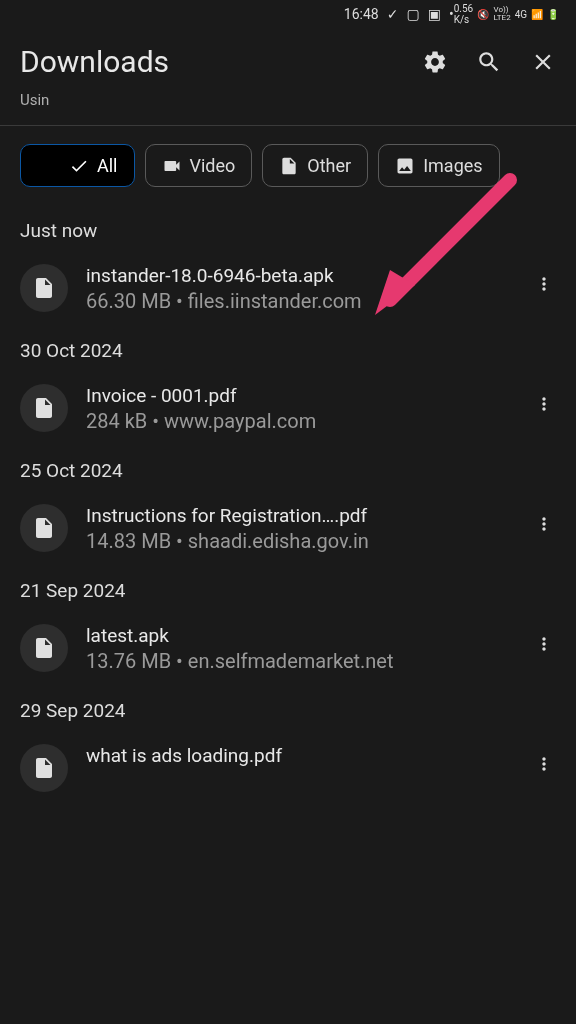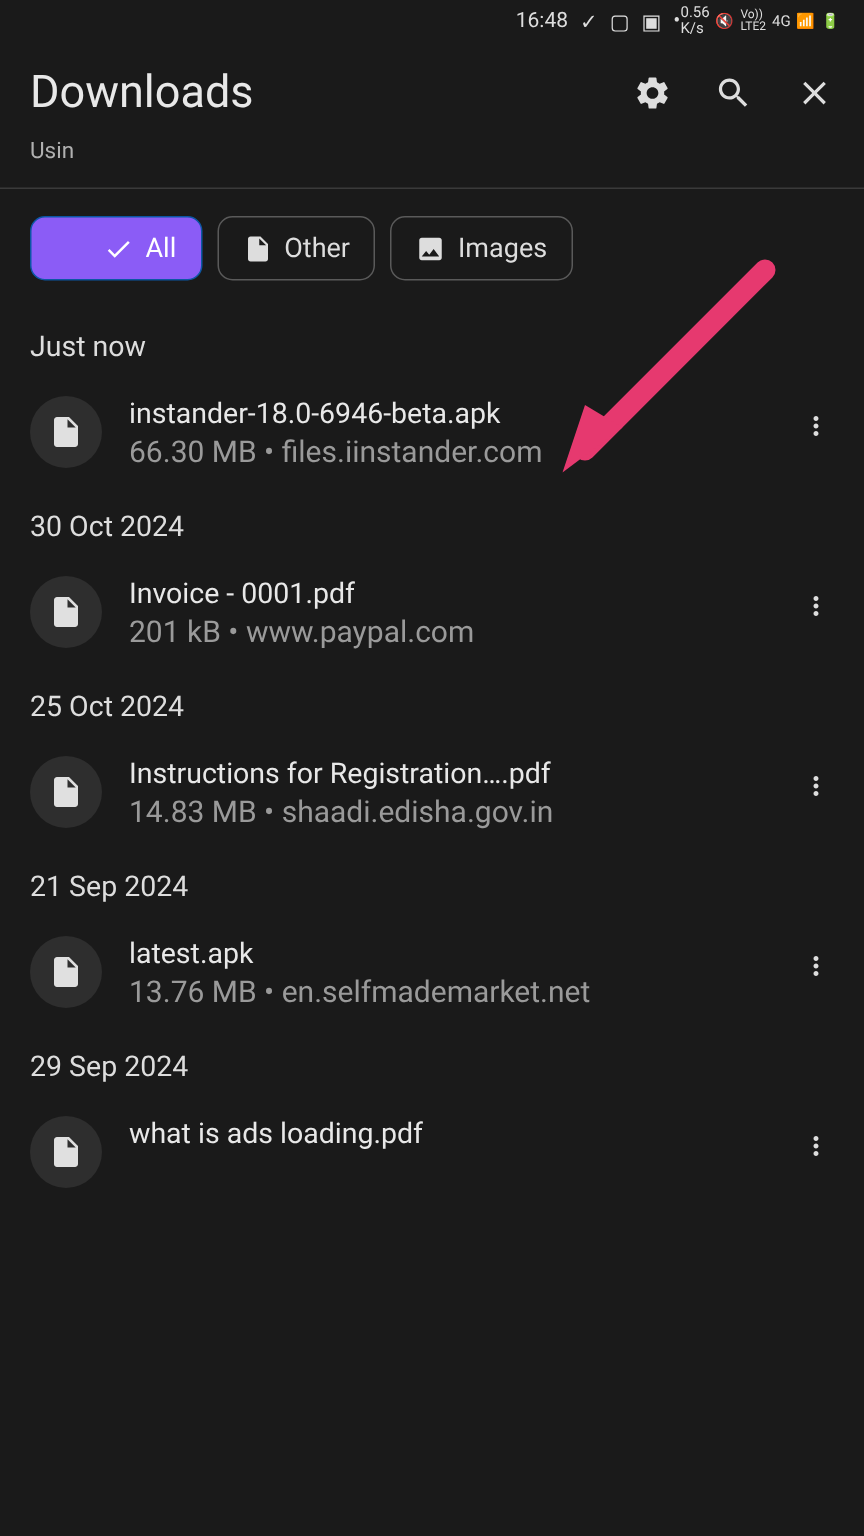--- a/index.html
+++ b/index.html
@@ -56,21 +56,21 @@
       align-items: center;
       gap: 8px;
       padding: 10px 16px;
       border: 1px solid #5a5a5a;
       border-radius: 10px;
       font-size: 18px;
       color: #ddd;
       cursor: pointer;
     }
     .chip.active {
-      background: #8b5cf6;
+      background: #000000;
       border-color: #0b57a4;
       color: #fff;
       padding-left: 48px;
     }
     .chip-icon { width: 20px; height: 20px; fill: currentColor; }
     .section-header {
       padding: 14px 20px 10px;
       font-size: 19px;
       color: #ddd;
     }
@@ -164,20 +164,26 @@
 
 <div class="filters">
   <div class="chip active">
     <svg class="chip-icon" viewBox="0 0 24 24">
         <path d="M9 16.17L4.83 12l-1.42 1.41L9 19 21 7l-1.41-1.41z"></path>
       </svg>
     <span>All</span>
   </div>
   <div class="chip">
     <svg class="chip-icon" viewBox="0 0 24 24">
+        <path d="M17 10.5V7c0-.55-.45-1-1-1H4c-.55 0-1 .45-1 1v10c0 .55.45 1 1 1h12c.55 0 1-.45 1-1v-3.5l4 4v-11l-4 4z"></path>
+      </svg>
+    <span>Video</span>
+  </div>
+  <div class="chip">
+    <svg class="chip-icon" viewBox="0 0 24 24">
         <path d="M6 2c-1.1 0-1.99.9-1.99 2L4 20c0 1.1.89 2 1.99 2H18c1.1 0 2-.9 2-2V8l-6-6H6zm7 7V3.5L18.5 9H13z"></path>
       </svg>
     <span>Other</span>
   </div>
   <div class="chip">
     <svg class="chip-icon" viewBox="0 0 24 24">
         <path d="M21 19V5c0-1.1-.9-2-2-2H5c-1.1 0-2 .9-2 2v14c0 1.1.9 2 2 2h14c1.1 0 2-.9 2-2zM8.5 13.5l2.5 3.01L14.5 12l4.5 6H5l3.5-4.5z"></path>
       </svg>
     <span>Images</span>
   </div>
@@ -203,21 +209,21 @@
     </div>
     <div class="section-header">30 Oct 2024</div>
     <div class="file-row">
       <div class="file-icon-wrap">
         <svg class="file-icon" viewBox="0 0 24 24">
           <path d="M6 2c-1.1 0-1.99.9-1.99 2L4 20c0 1.1.89 2 1.99 2H18c1.1 0 2-.9 2-2V8l-6-6H6zm7 7V3.5L18.5 9H13z"></path>
         </svg>
       </div>
       <div class="file-info">
         <div class="file-name">Invoice - 0001.pdf</div>
-        <div class="file-meta">201 kB • www.paypal.com</div>
+        <div class="file-meta">284 kB • www.paypal.com</div>
       </div>
       <div class="more-btn">
         <svg class="more-icon" viewBox="0 0 24 24">
           <path d="M12 8c1.1 0 2-.9 2-2s-.9-2-2-2-2 .9-2 2 .9 2 2 2zm0 2c-1.1 0-2 .9-2 2s.9 2 2 2 2-.9 2-2-.9-2-2-2zm0 6c-1.1 0-2 .9-2 2s.9 2 2 2 2-.9 2-2-.9-2-2-2z"></path>
         </svg>
       </div>
     </div>
     <div class="section-header">25 Oct 2024</div>
     <div class="file-row">
       <div class="file-icon-wrap">

